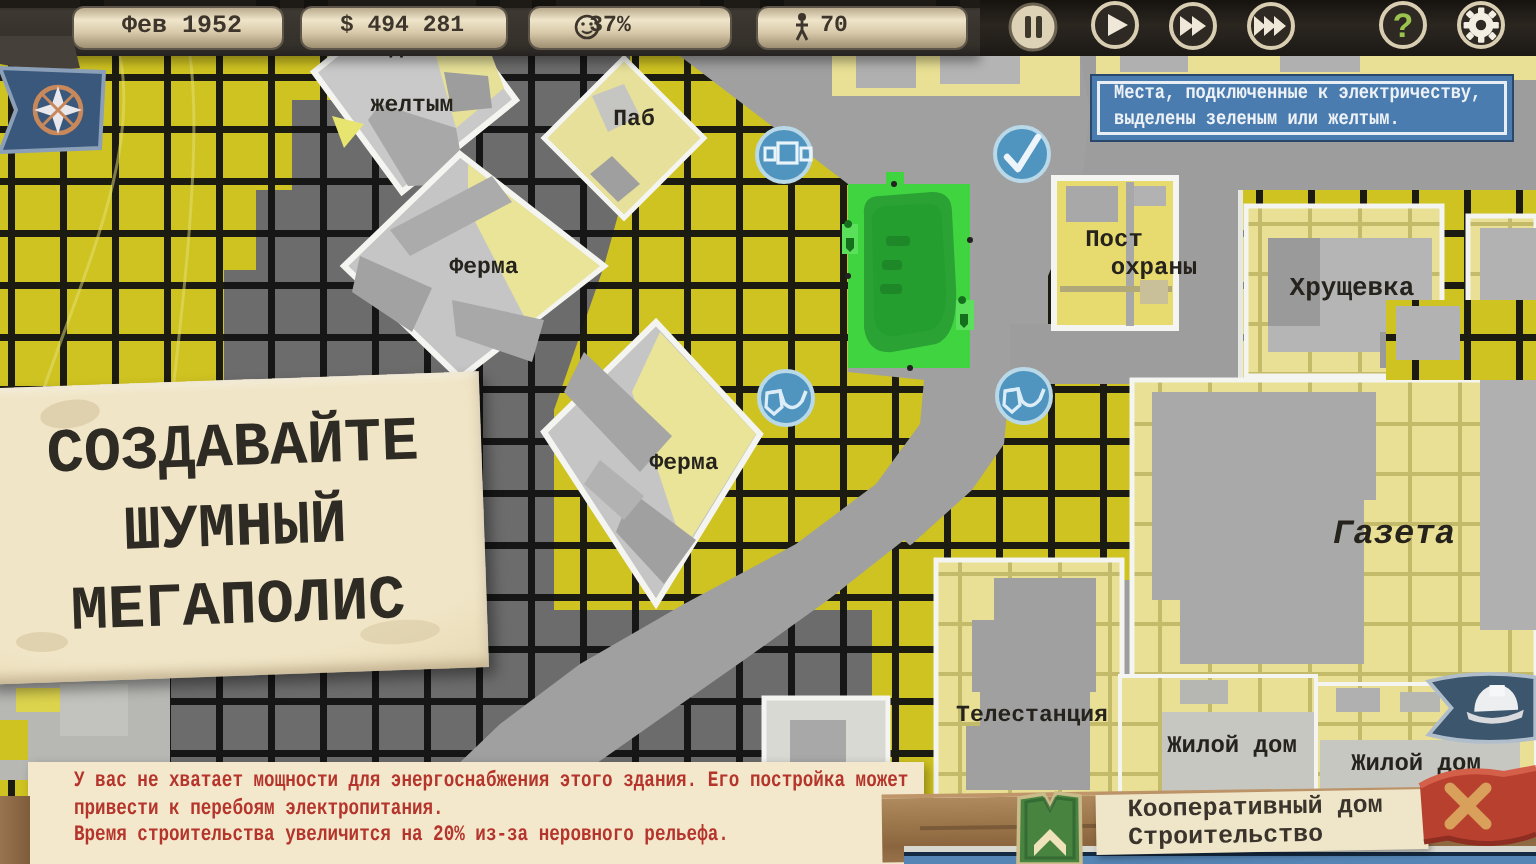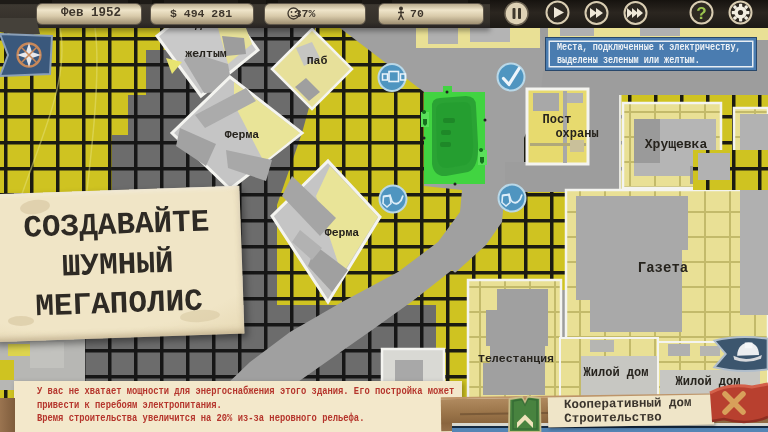--- a/index.html
+++ b/index.html
@@ -191,21 +191,21 @@
 
 <div class="lbl" style="left:242px;top:134px;font-size:11.5px;">Ферма</div>
 
 <div class="lbl" style="left:342px;top:232px;font-size:11.5px;">Ферма</div>
 
 <div class="lbl" style="left:557px;top:120px;font-size:12px;">Пост</div>
 <div class="lbl" style="left:557px;top:134px;font-size:12px;margin-left:20px;">охраны</div>
 
 <div class="lbl" style="left:676px;top:144px;font-size:13px;">Хрущевка</div>
 
-<div class="lbl" style="left:663px;top:268px;font-size:14px;">Газета</div>
+<div class="lbl" style="left:697px;top:268px;font-size:17px;font-style:italic;">Газета</div>
 
 <div class="lbl" style="left:516px;top:358px;font-size:11.5px;">Телестанция</div>
 
 <div class="lbl" style="left:616px;top:373px;font-size:12px;">Жилой дом</div>
 
 <div class="lbl" style="left:708px;top:382px;font-size:12px;">Жилой дом</div>
 
 <div class="abs" style="left:0;top:0;width:490px;height:28px;background:linear-gradient(#23201b,#3d3831 20%,#34302a 80%,#262221);box-shadow:0 3px 5px rgba(0,0,0,.35);"></div>
 <div class="abs" style="left:0;top:0;width:490px;height:4px;background:#1e1b17;"></div>
 

